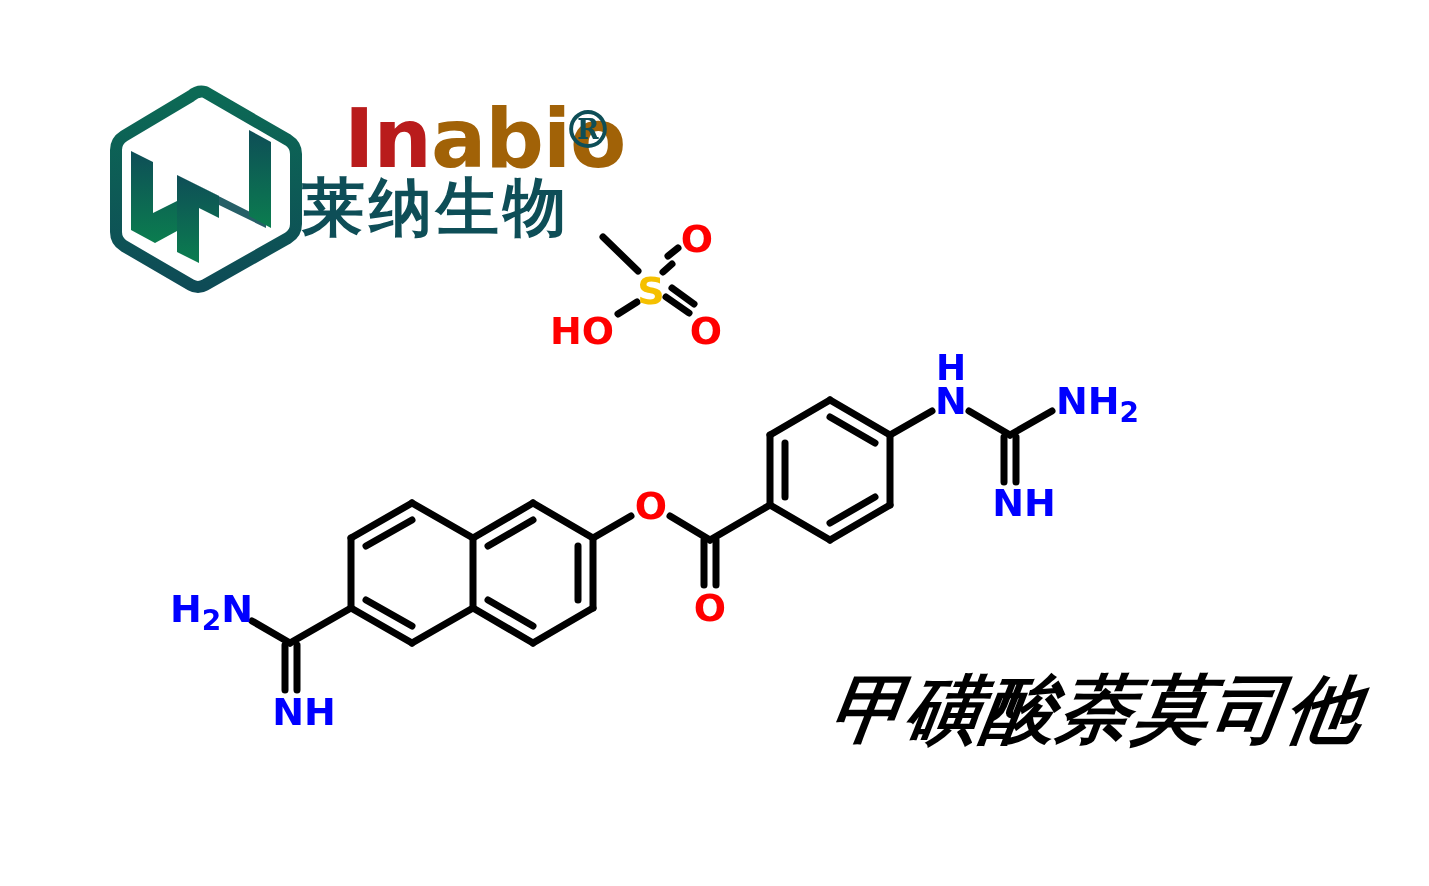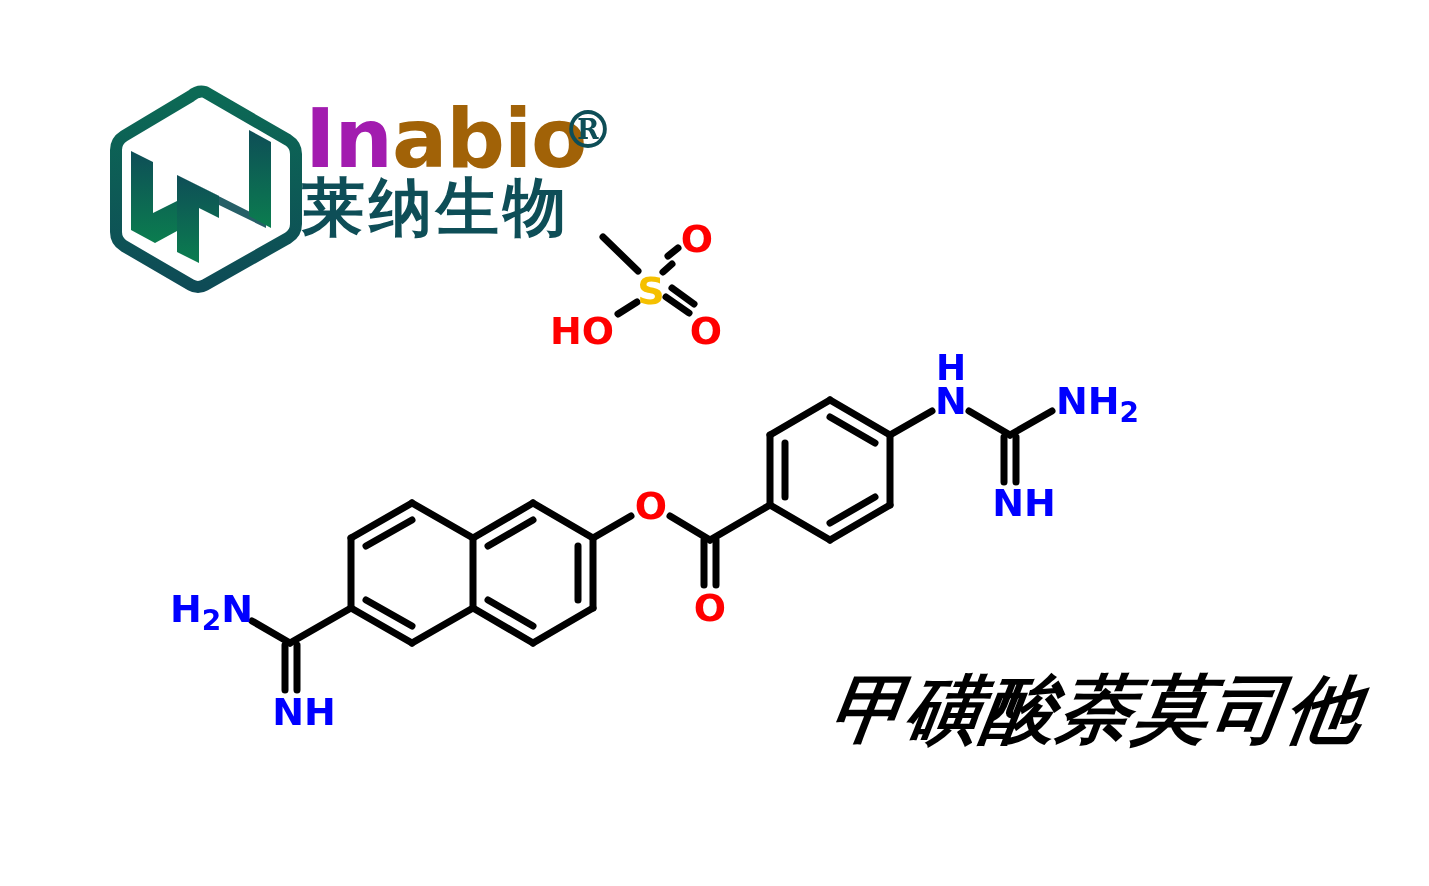--- a/index.html
+++ b/index.html
@@ -31,21 +31,21 @@
   <polygon points="131,151 153,162 153,213 177,201 177,231 155,243 131,230" fill="url(#barGrad)"></polygon>
 
   <polygon points="177,175 219,196 219,218 199,208 199,263 177,252" fill="url(#barGrad)"></polygon>
 
   <polygon points="177,175 266,220 266,228 219,205 219,196" fill="#0e4e57" opacity="0.9"></polygon>
 
   <polygon points="249,130 271,142 271,228 249,216" fill="url(#barGrad)"></polygon>
 </svg>
 
 <div class="brand-en">
-  <span style="color:#a21caf;">In</span><span style="color:#a16207;">abio</span>
+  <span style="color:#b91c1c;margin-left:39px;">In</span><span style="color:#a16207;">abio</span>
 </div>
 <div class="brand-cn" style="color:#0e4e57;">莱纳生物</div>
 <div class="reg" style="color:#0e4e57;">®</div>
 
 <svg width="1429" height="886" viewBox="0 0 1429 886">
   <g stroke="#000" stroke-width="7" stroke-linecap="round" fill="none">
 
     <line x1="603" y1="237" x2="638" y2="271"></line>
     <line x1="663" y1="272" x2="672" y2="264"></line>
     <line x1="660" y1="262" x2="670" y2="254" transform="translate(8,-6)"></line>

